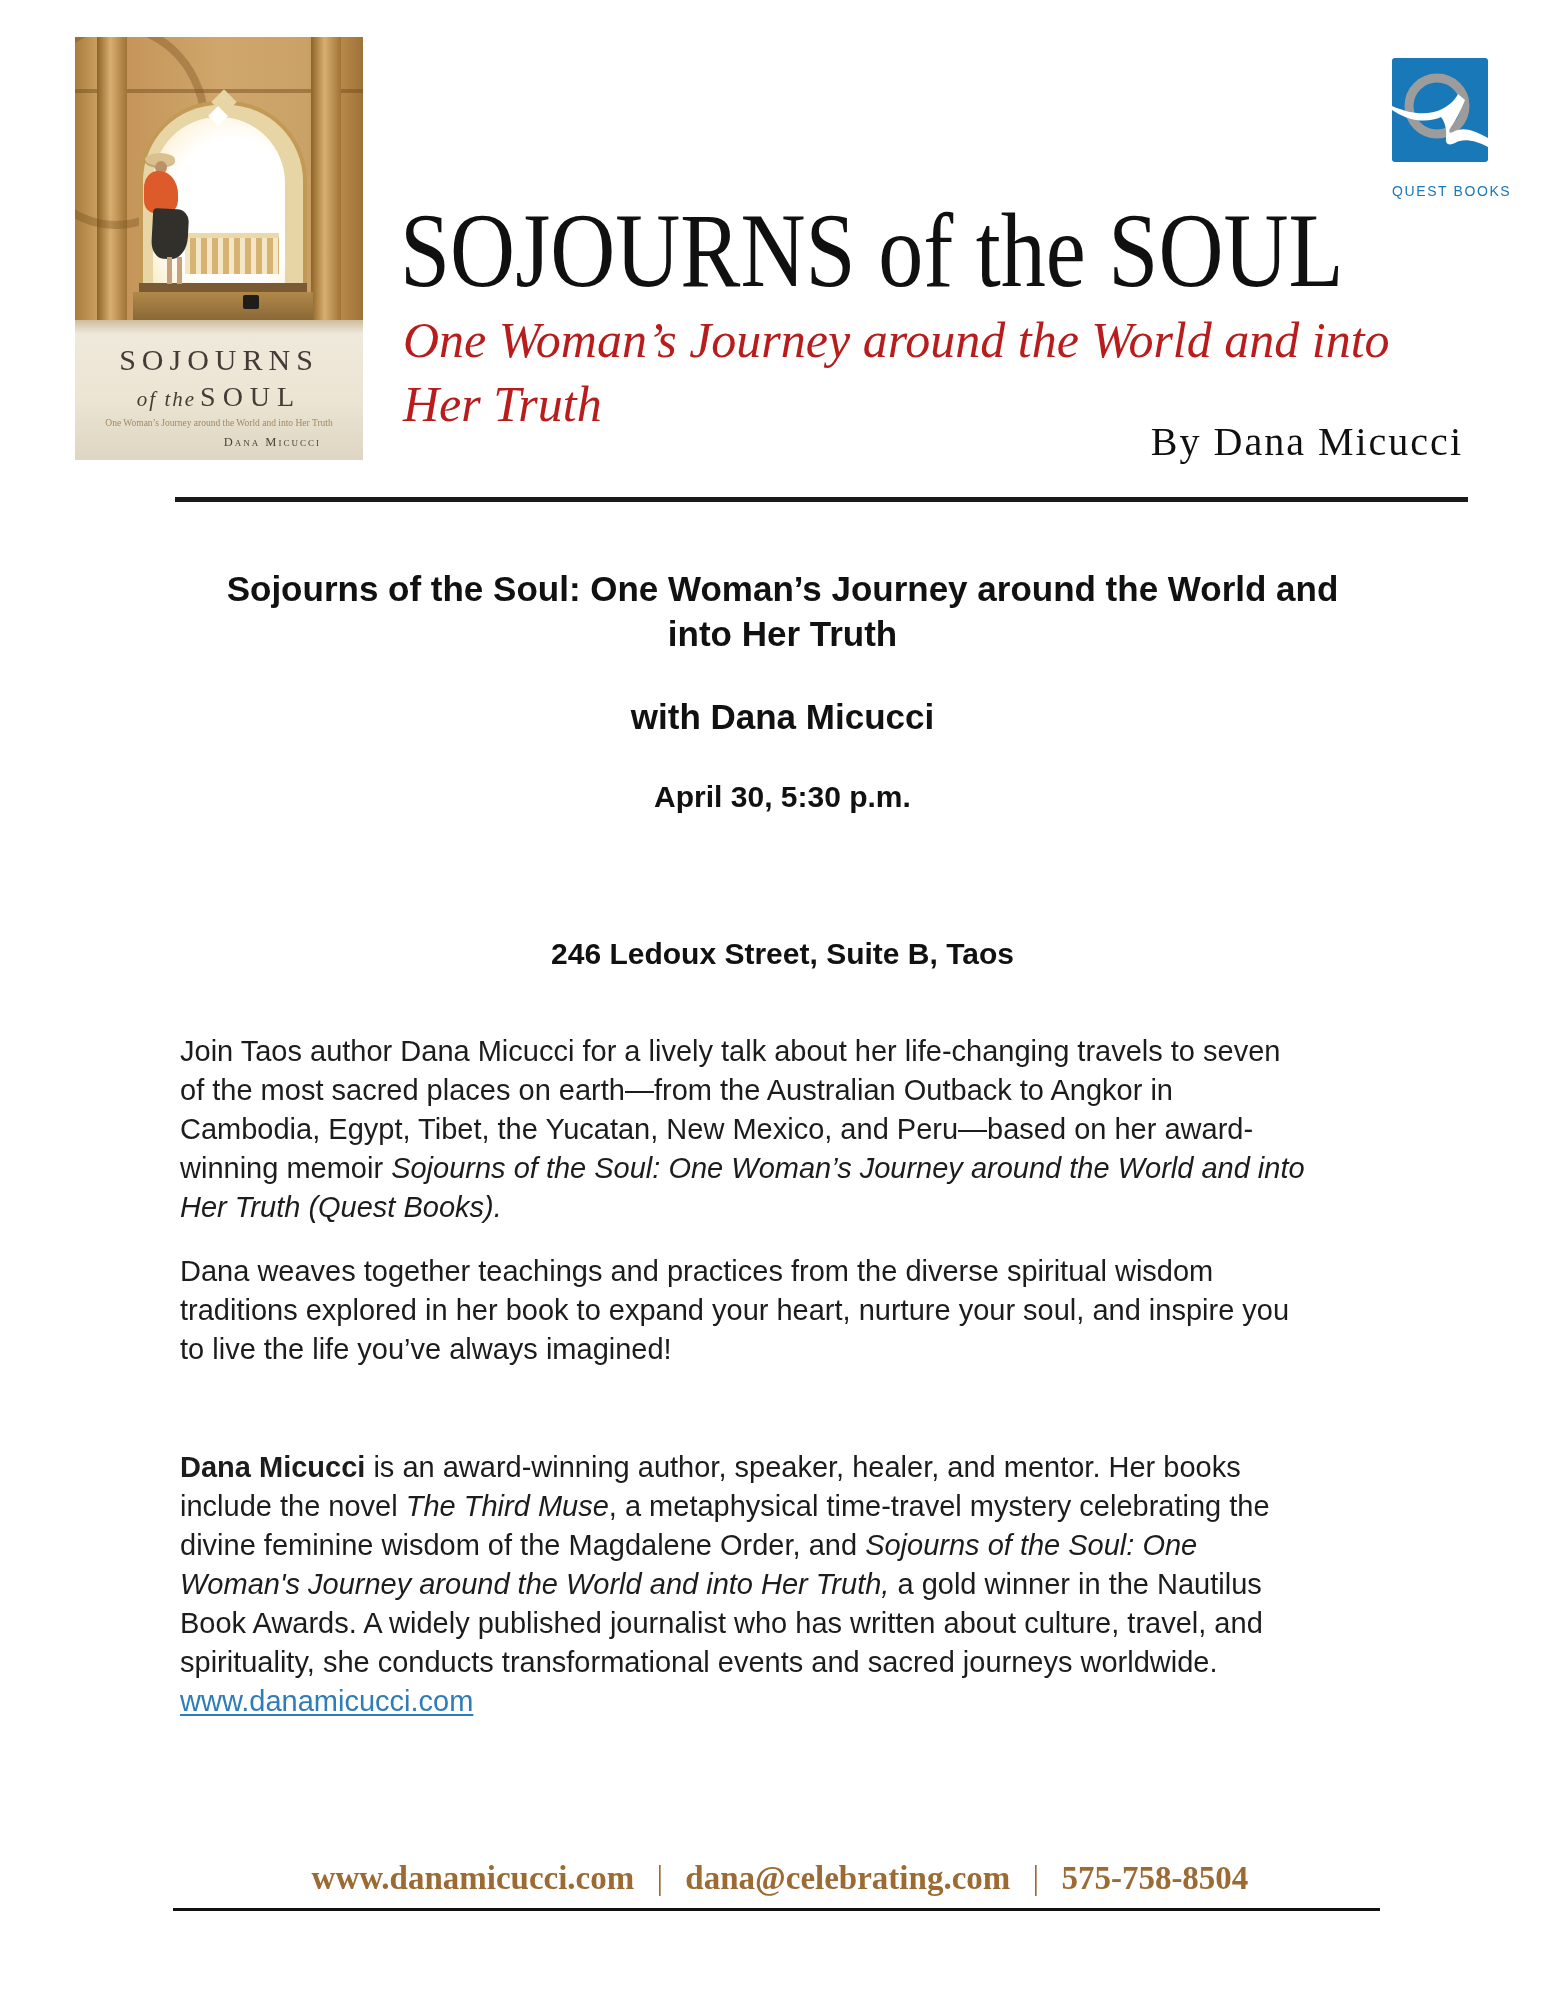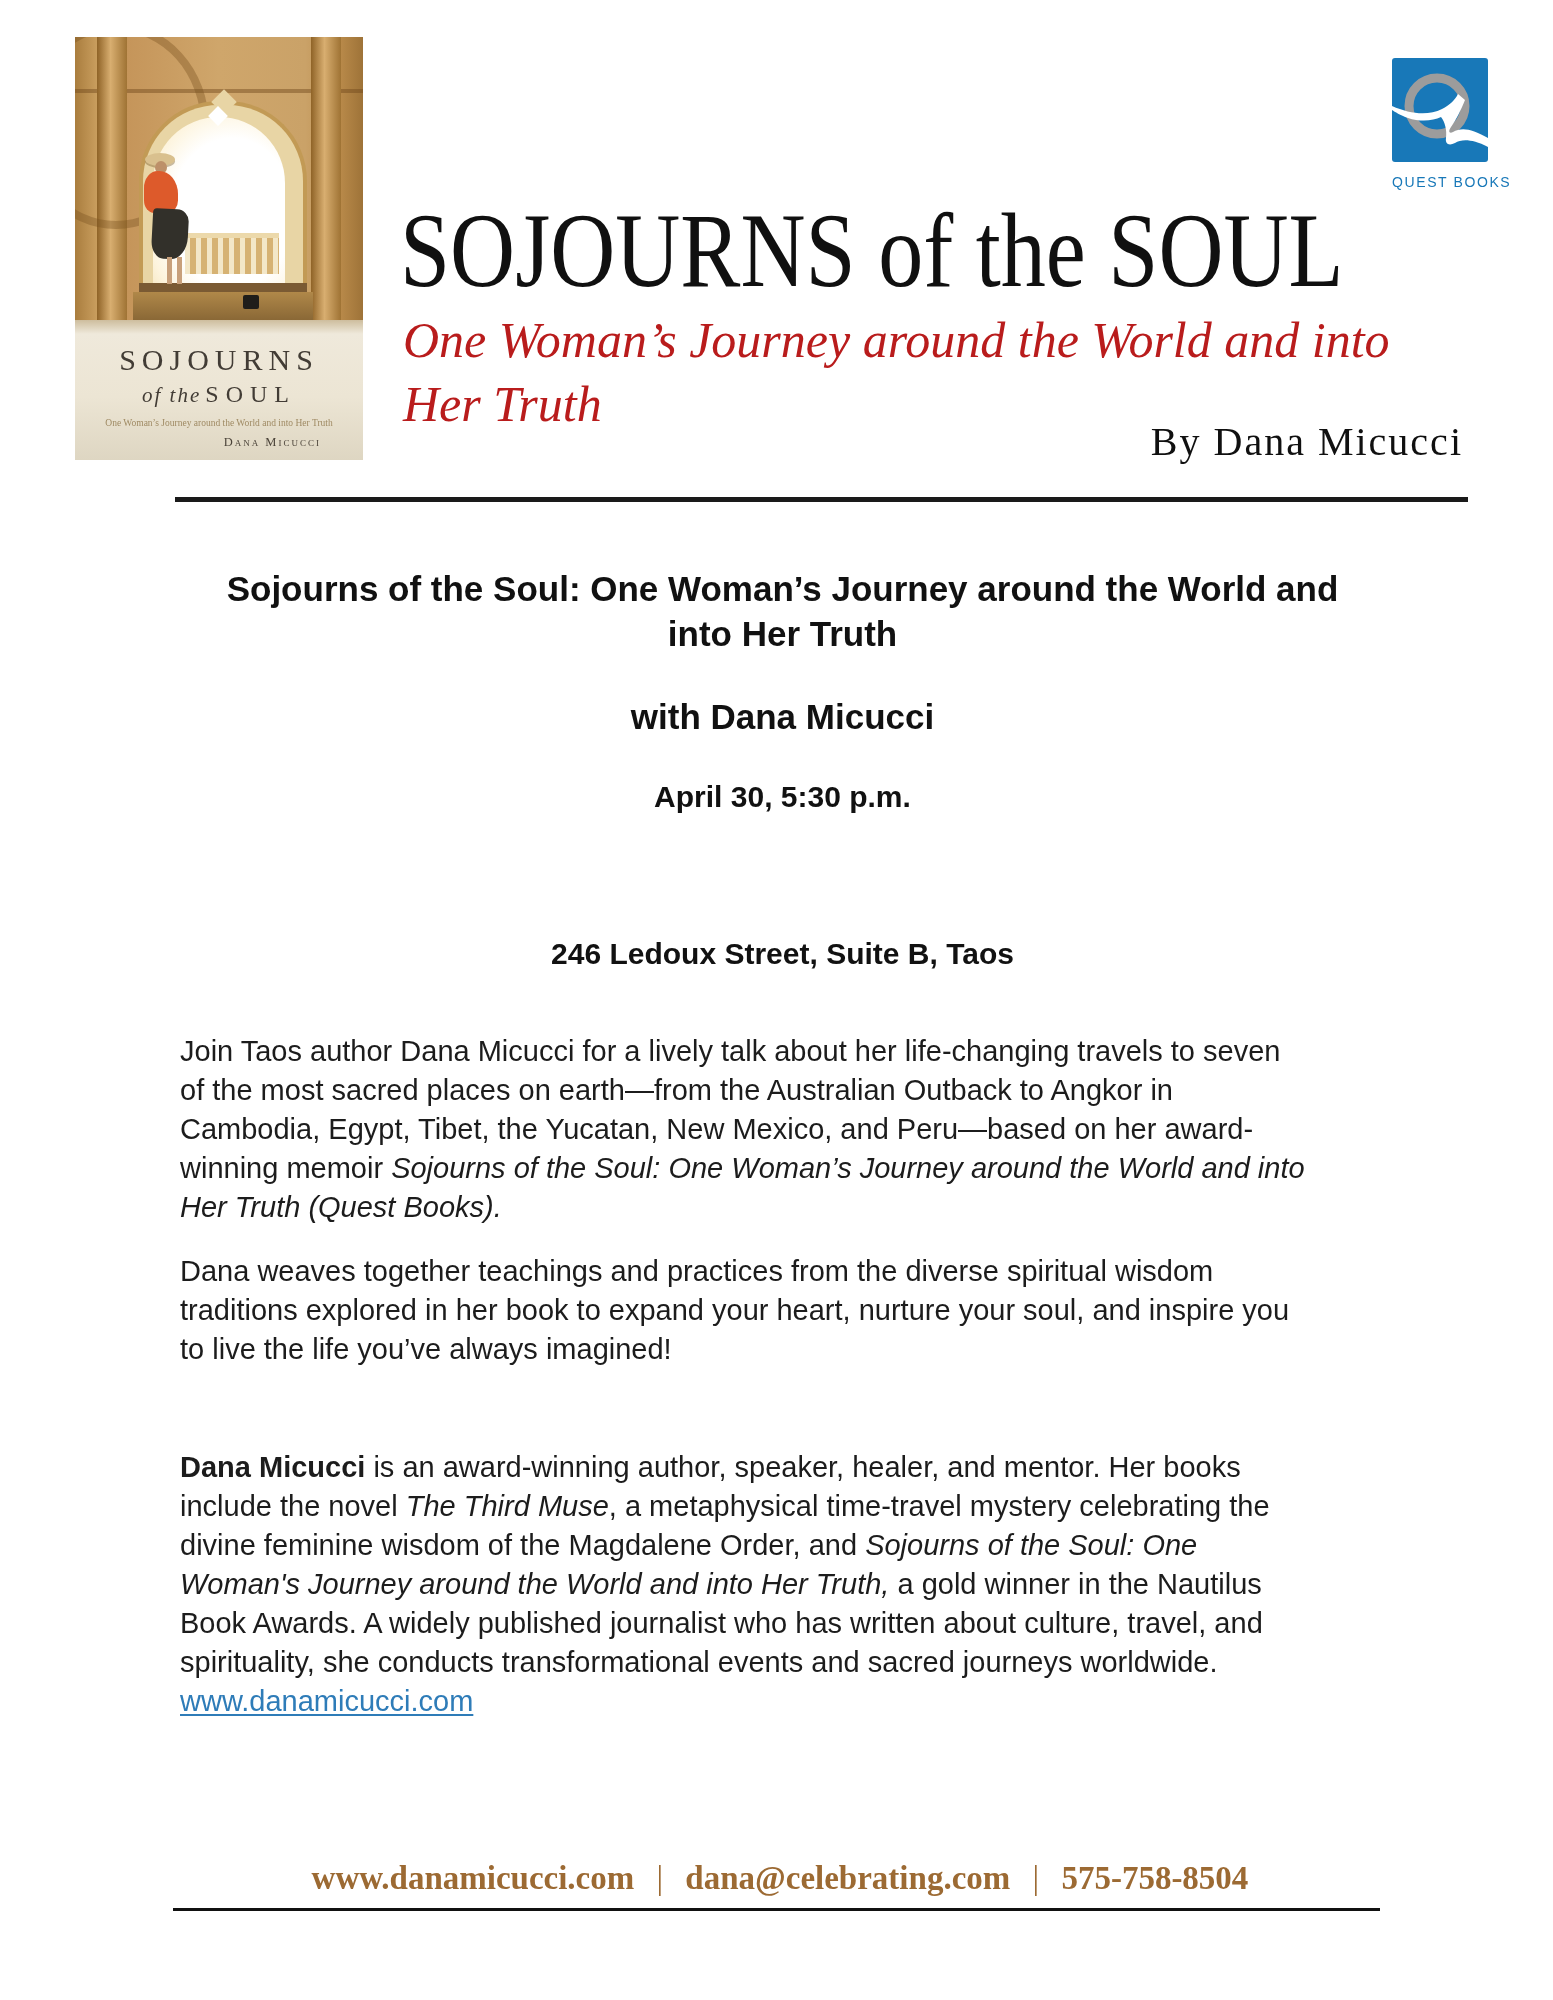--- a/index.html
+++ b/index.html
@@ -34,30 +34,30 @@
   .fig-head{position:absolute;left:80px;top:124px;width:12px;height:13px;background:#bd9069;border-radius:50%;}
   .fig-top{position:absolute;left:69px;top:134px;width:34px;height:42px;background:#dd5a2b;border-radius:40% 55% 30% 30%;}
   .fig-skirt{position:absolute;left:77px;top:172px;width:36px;height:50px;background:#32302a;border-radius:4px 12px 45% 35%;transform:rotate(3deg);}
   .fig-legs{position:absolute;left:92px;top:220px;width:5px;height:27px;background:#c8a07b;box-shadow:10px 0 0 #c8a07b;}
   .cover-floor{position:absolute;left:0;top:283px;width:288px;height:140px;
     background:linear-gradient(180deg,#cdbd9d 0,#efe9db 14px,#ece5d4 55%,#ded6c2 100%);}
   .cover-title{position:absolute;left:0;top:306px;width:100%;text-align:center;font-family:"Liberation Serif",serif;
     font-size:30px;letter-spacing:6px;color:#423c35;}
   .cover-title2{position:absolute;left:0;top:344px;width:100%;text-align:center;font-family:"Liberation Serif",serif;color:#423c35;}
   .cover-title2 .ofthe{font-style:italic;font-size:21px;letter-spacing:2px;}
-  .cover-title2 .soul{font-size:24px;letter-spacing:7px;}
+  .cover-title2 .soul{font-size:28px;letter-spacing:7px;}
   .cover-sub{position:absolute;left:0;top:381px;width:100%;text-align:center;font-family:"Liberation Serif",serif;
     font-size:9.5px;color:#9f8a63;white-space:nowrap;}
   .cover-author{position:absolute;right:42px;top:398px;font-family:"Liberation Serif",serif;font-size:12.5px;
     letter-spacing:2px;color:#4a4238;font-variant:small-caps;}
 
   
   #quest-logo{position:absolute;left:1392px;top:58px;width:130px;}
   #quest-logo svg{display:block;}
-  .quest-label{width:96px;margin-top:12px;text-align:center;font-size:14px;letter-spacing:1.6px;
+  .quest-label{width:96px;margin-top:21px;text-align:center;font-size:14px;letter-spacing:1.6px;
     color:var(--quest-blue);white-space:nowrap;}
 
   
   .doc-title{position:absolute;left:400px;top:198px;font-family:"Liberation Serif",serif;font-size:106px;
     line-height:1;color:#101010;white-space:nowrap;display:inline-block;transform:scaleX(.85);transform-origin:left top;}
   .doc-subtitle{position:absolute;left:403px;top:308px;width:1070px;font-family:"Liberation Serif",serif;
     font-style:italic;font-size:50px;line-height:64px;color:#b91c1c;}
   .doc-byline{position:absolute;left:175px;top:418px;width:1288px;text-align:right;
     font-family:"Liberation Serif",serif;font-size:40px;letter-spacing:2px;color:#101010;}
   .rule-top{position:absolute;left:175px;top:497px;width:1293px;height:5px;background:var(--rule-black);}

